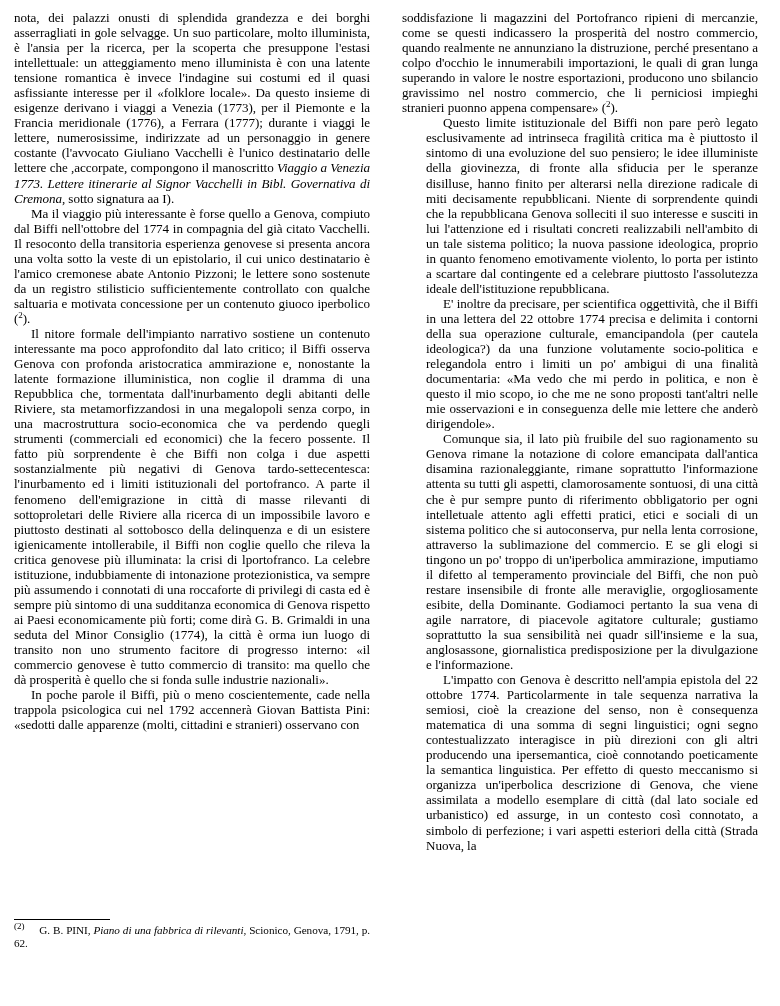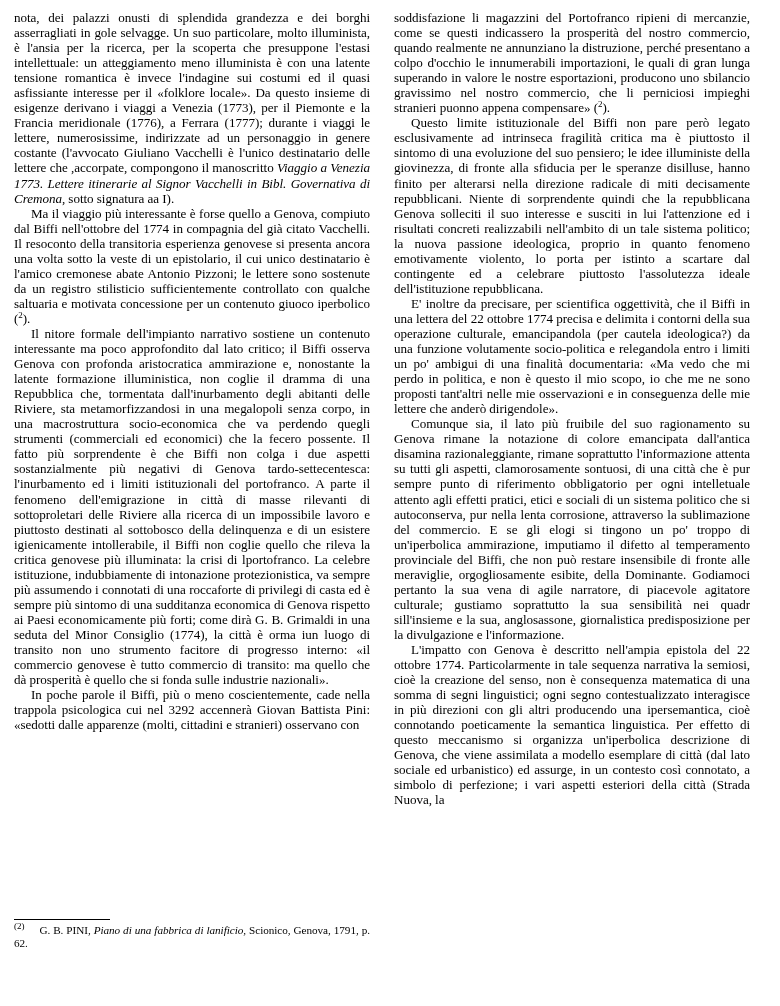--- a/index.html
+++ b/index.html
@@ -17,21 +17,21 @@
   .page {
     position: relative;
     width: 780px;
     height: 1006px;
     box-sizing: border-box;
     padding: 10px 14px 8px 14px;
   }
   .columns {
     display: flex;
     flex-direction: row;
-    gap: 24px;
+    gap: 32px;
     height: 940px;
   }
   .col {
     width: 356px;
     position: relative;
   }
   .col.left {
     display: flex;
     flex-direction: column;
   }
@@ -67,38 +67,39 @@
     line-height: 13.2px;
     text-align: justify;
     letter-spacing: -0.05px;
   }
   .footnote .smallcaps {
     font-variant: small-caps;
     margin-left: 12px;
   }
   .col.right .body-text p + p {
     margin-top: 0;
+    margin-left: 24px;
   }
 </style>
 </head>
 <body>
 
 <div class="page">
   <div class="columns">
 
     <div class="col left">
       <div class="body-text">
         <p class="noindent" id="p-l-0">nota, dei palazzi onusti di splendida grandezza e dei borghi asserragliati in gole selvagge. Un suo particolare, molto illuminista, è l'ansia per la ricerca, per la scoperta che presuppone l'estasi intellettuale: un atteggiamento meno illuminista è con una latente tensione romantica è invece l'indagine sui costumi ed il quasi asfissiante interesse per il «folklore locale». Da questo insieme di esigenze derivano i viaggi a Venezia (1773), per il Piemonte e la Francia meridionale (1776), a Ferrara (1777); durante i viaggi le lettere, numerosissime, indirizzate ad un personaggio in genere costante (l'avvocato Giuliano Vacchelli è l'unico destinatario delle lettere che ,accorpate, compongono il manoscritto <span class="it">Viaggio a Venezia 1773. Lettere itinerarie al Signor Vacchelli in Bibl. Governativa di Cremona</span>, sotto signatura aa I).</p>
         <p id="p-l-1">Ma il viaggio più interessante è forse quello a Genova, compiuto dal Biffi nell'ottobre del 1774 in compagnia del già citato Vacchelli. Il resoconto della transitoria esperienza genovese si presenta ancora una volta sotto la veste di un epistolario, il cui unico destinatario è l'amico cremonese abate Antonio Pizzoni; le lettere sono sostenute da un registro stilisticio sufficientemente controllato con qualche saltuaria e motivata concessione per un contenuto giuoco iperbolico (<span class="sup">2</span>).</p>
         <p id="p-l-2">Il nitore formale dell'impianto narrativo sostiene un contenuto interessante ma poco approfondito dal lato critico; il Biffi osserva Genova con profonda aristocratica ammirazione e, nonostante la latente formazione illuministica, non coglie il dramma di una Repubblica che, tormentata dall'inurbamento degli abitanti delle Riviere, sta metamorfizzandosi in una megalopoli senza corpo, in una macrostruttura socio-economica che va perdendo quegli strumenti (commerciali ed economici) che la fecero possente. Il fatto più sorprendente è che Biffi non colga i due aspetti sostanzialmente più negativi di Genova tardo-settecentesca: l'inurbamento ed i limiti istituzionali del portofranco. A parte il fenomeno dell'emigrazione in città di masse rilevanti di sottoproletari delle Riviere alla ricerca di un impossibile lavoro e piuttosto destinati al sottobosco della delinquenza e di un esistere igienicamente intollerabile, il Biffi non coglie quello che rileva la critica genovese più illuminata: la crisi di lportofranco. La celebre istituzione, indubbiamente di intonazione protezionistica, va sempre più assumendo i connotati di una roccaforte di privilegi di casta ed è sempre più sintomo di una sudditanza economica di Genova rispetto ai Paesi economicamente più forti; come dirà G. B. Grimaldi in una seduta del Minor Consiglio (1774), la città è orma iun luogo di transito non uno strumento facitore di progresso interno: «il commercio genovese è tutto commercio di transito: ma quello che dà prosperità è quello che si fonda sulle industrie nazionali».</p>
-        <p id="p-l-3">In poche parole il Biffi, più o meno coscientemente, cade nella trappola psicologica cui nel 3292 accennerà Giovan Battista Pini: «sedotti dalle apparenze (molti, cittadini e stranieri) osservano con</p>
+        <p id="p-l-3">In poche parole il Biffi, più o meno coscientemente, cade nella trappola psicologica cui nel 1792 accennerà Giovan Battista Pini: «sedotti dalle apparenze (molti, cittadini e stranieri) osservano con</p>
       </div>
       <div class="footnote-wrap">
         <div class="footnote-rule"></div>
-        <div class="footnote" id="footnote-l"><span class="sup">(2)</span> <span class="smallcaps">G. B. PINI</span>, <span class="it">Piano di una fabbrica di lanificio</span>, Scionico, Genova, 1791, p. 62.</div>
+        <div class="footnote" id="footnote-l"><span class="sup">(2)</span> <span class="smallcaps">G. B. PINI</span>, <span class="it">Piano di una fabbrica di rilevanti</span>, Scionico, Genova, 1791, p. 62.</div>
       </div>
     </div>
 
     <div class="col right">
       <div class="body-text">
         <p class="noindent" id="p-r-0">soddisfazione li magazzini del Portofranco ripieni di mercanzie, come se questi indicassero la prosperità del nostro commercio, quando realmente ne annunziano la distruzione, perché presentano a colpo d'occhio le innumerabili importazioni, le quali di gran lunga superando in valore le nostre esportazioni, producono uno sbilancio gravissimo nel nostro commercio, che li perniciosi impieghi stranieri puonno appena compensare» (<span class="sup">2</span>).</p>
         <p id="p-r-1">Questo limite istituzionale del Biffi non pare però legato esclusivamente ad intrinseca fragilità critica ma è piuttosto il sintomo di una evoluzione del suo pensiero; le idee illuministe della giovinezza, di fronte alla sfiducia per le speranze disilluse, hanno finito per alterarsi nella direzione radicale di miti decisamente repubblicani. Niente di sorprendente quindi che la repubblicana Genova solleciti il suo interesse e susciti in lui l'attenzione ed i risultati concreti realizzabili nell'ambito di un tale sistema politico; la nuova passione ideologica, proprio in quanto fenomeno emotivamente violento, lo porta per istinto a scartare dal contingente ed a celebrare piuttosto l'assolutezza ideale dell'istituzione repubblicana.</p>
         <p id="p-r-2">E' inoltre da precisare, per scientifica oggettività, che il Biffi in una lettera del 22 ottobre 1774 precisa e delimita i contorni della sua operazione culturale, emancipandola (per cautela ideologica?) da una funzione volutamente socio-politica e relegandola entro i limiti un po' ambigui di una finalità documentaria: «Ma vedo che mi perdo in politica, e non è questo il mio scopo, io che me ne sono proposti tant'altri nelle mie osservazioni e in conseguenza delle mie lettere che anderò dirigendole».</p>
         <p id="p-r-3">Comunque sia, il lato più fruibile del suo ragionamento su Genova rimane la notazione di colore emancipata dall'antica disamina razionaleggiante, rimane soprattutto l'informazione attenta su tutti gli aspetti, clamorosamente sontuosi, di una città che è pur sempre punto di riferimento obbligatorio per ogni intelletuale attento agli effetti pratici, etici e sociali di un sistema politico che si autoconserva, pur nella lenta corrosione, attraverso la sublimazione del commercio. E se gli elogi si tingono un po' troppo di un'iperbolica ammirazione, imputiamo il difetto al temperamento provinciale del Biffi, che non può restare insensibile di fronte alle meraviglie, orgogliosamente esibite, della Dominante. Godiamoci pertanto la sua vena di agile narratore, di piacevole agitatore culturale; gustiamo soprattutto la sua sensibilità nei quadr sill'insieme e la sua, anglosassone, giornalistica predisposizione per la divulgazione e l'informazione.</p>
         <p id="p-r-4">L'impatto con Genova è descritto nell'ampia epistola del 22 ottobre 1774. Particolarmente in tale sequenza narrativa la semiosi, cioè la creazione del senso, non è consequenza matematica di una somma di segni linguistici; ogni segno contestualizzato interagisce in più direzioni con gli altri producendo una ipersemantica, cioè connotando poeticamente la semantica linguistica. Per effetto di questo meccanismo si organizza un'iperbolica descrizione di Genova, che viene assimilata a modello esemplare di città (dal lato sociale ed urbanistico) ed assurge, in un contesto così connotato, a simbolo di perfezione; i vari aspetti esteriori della città (Strada Nuova, la</p>

